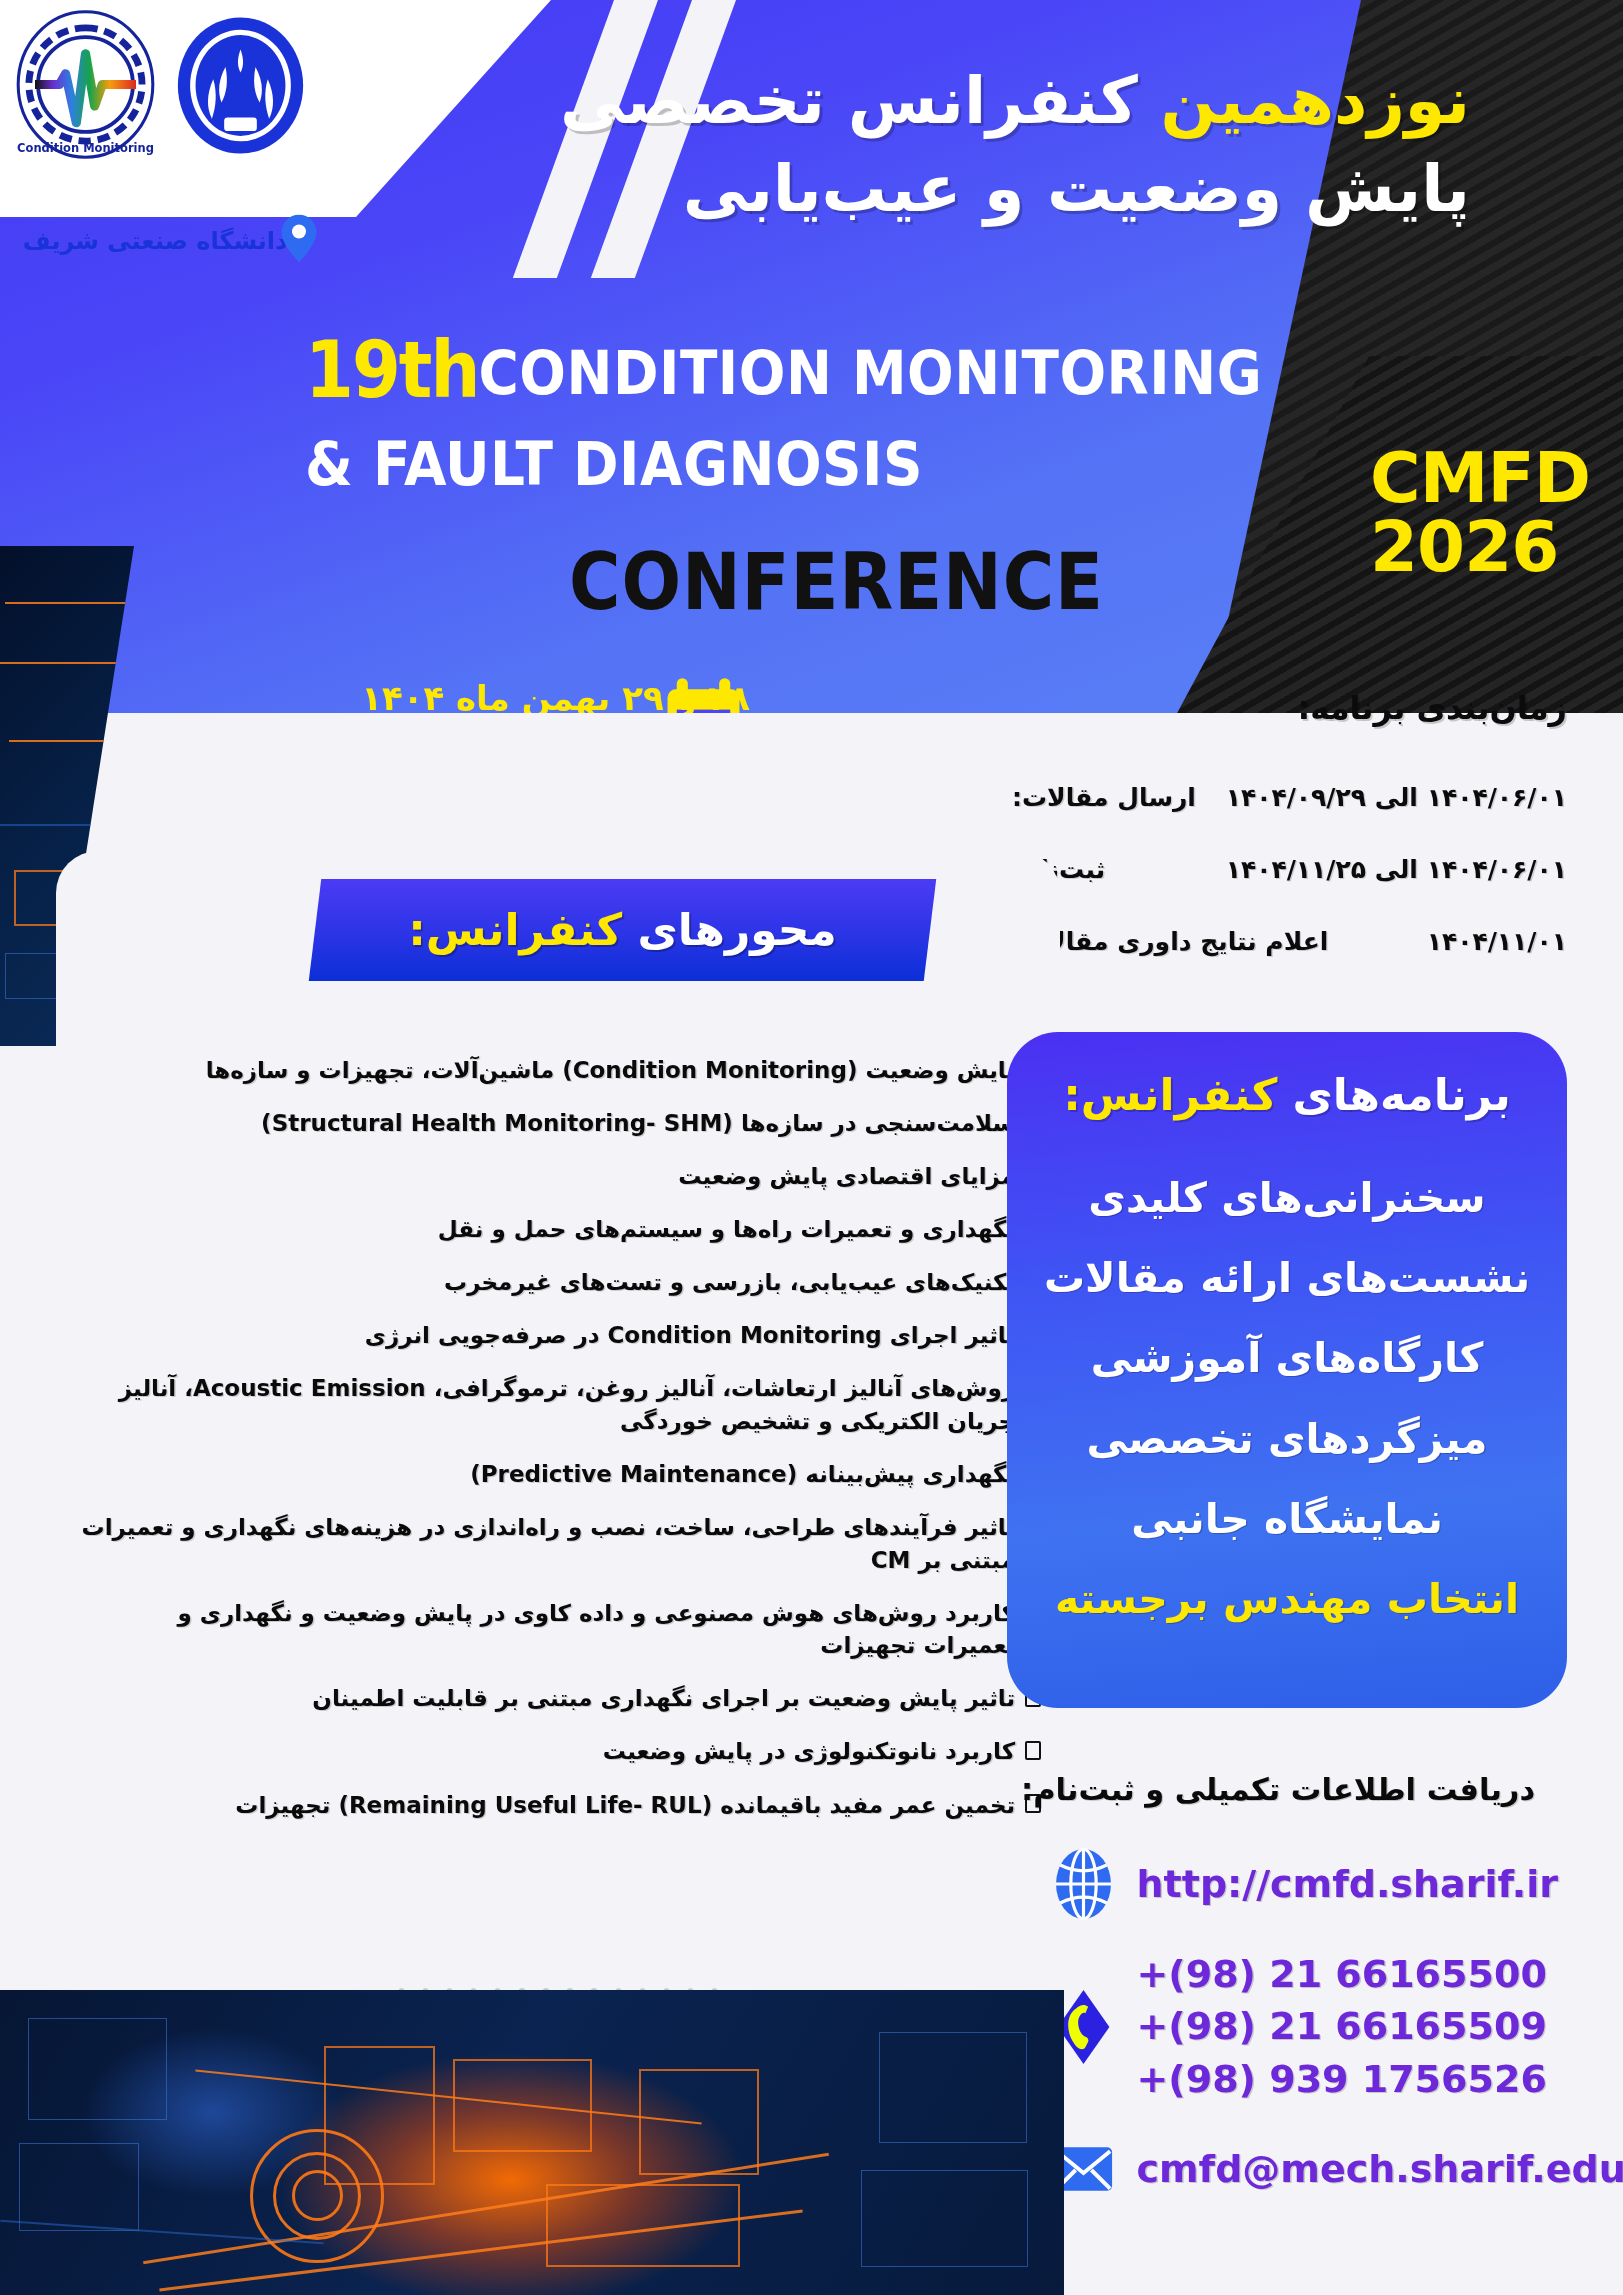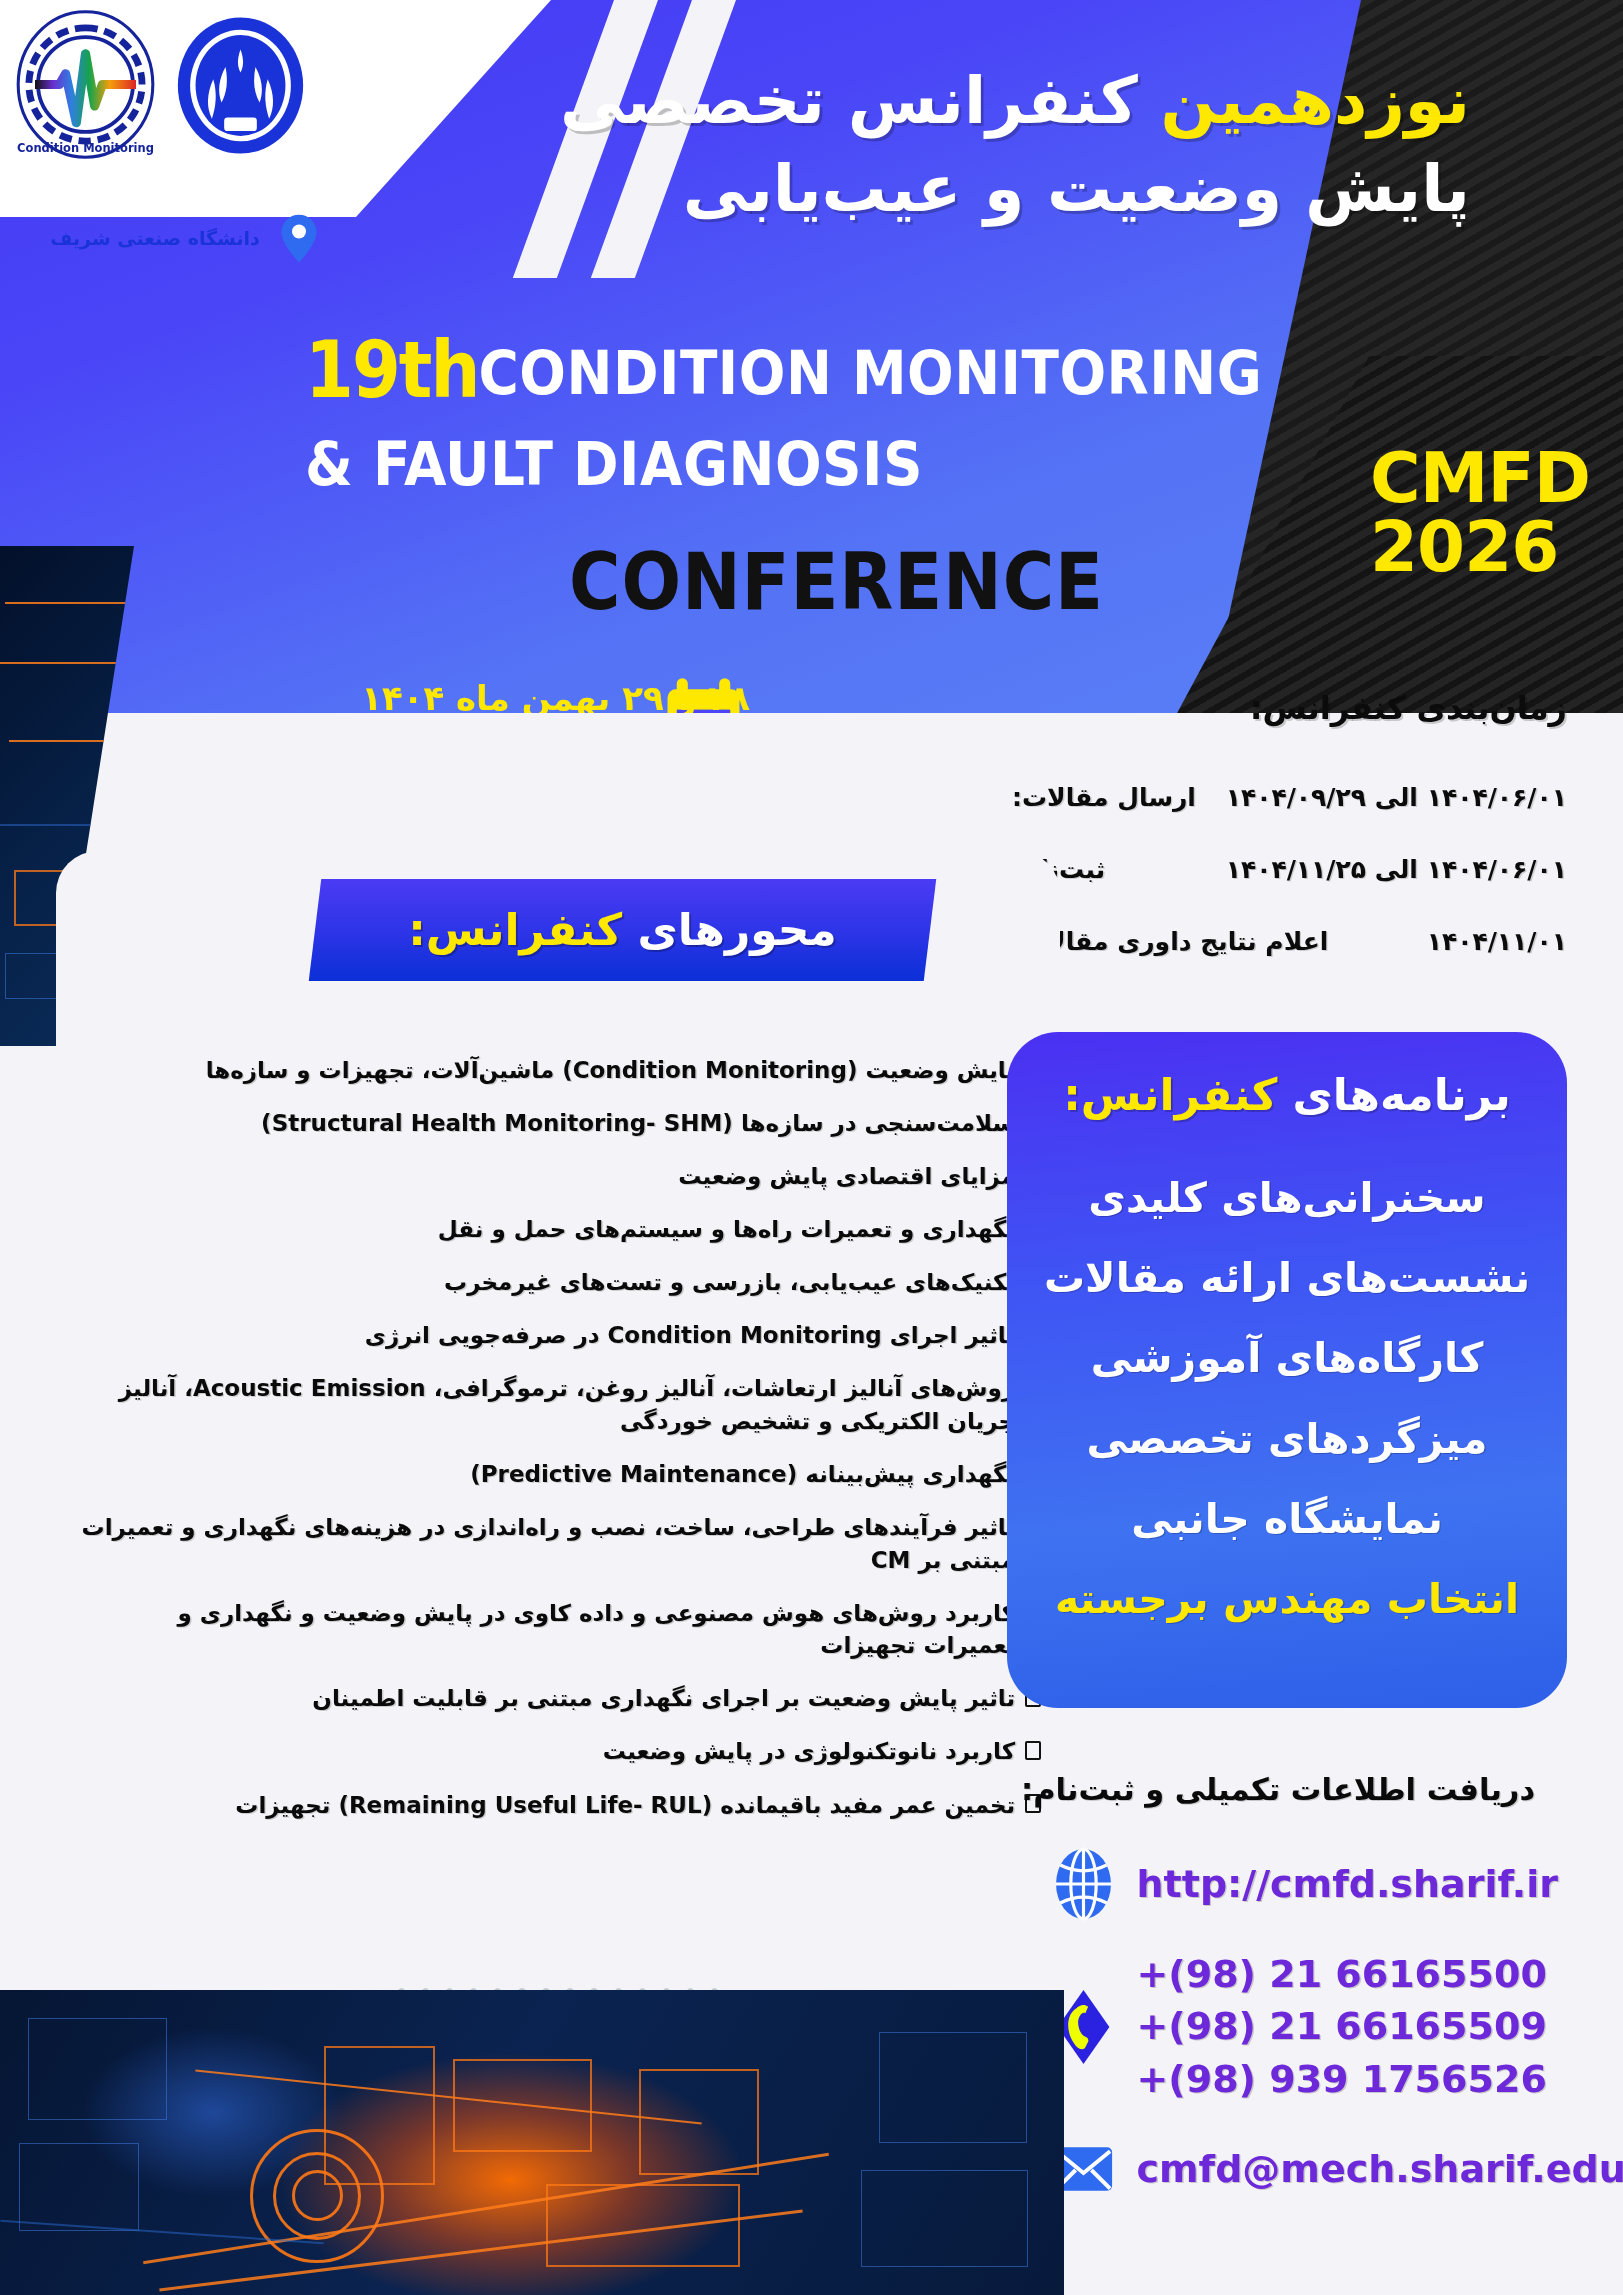--- a/index.html
+++ b/index.html
@@ -42,21 +42,21 @@
     position:absolute; left:0; top:0; width:551px; height:278px;
     background:#ffffff;
     clip-path: polygon(0 0, 551px 0, 356px 217px, 0 217px);
   }
   .logo-area { position:absolute; left:0; top:0; width:463px; height:296px; }
 
   .logo-cmc { position:absolute; left:9.3px; top:8.3px; width:153px; height:153px; }
   .logo-sharif { position:absolute; left:171px; top:14px; width:139px; height:143px; }
   .univ-name {
     position:absolute; left:11.6px; top:227px; width:287px;
-    text-align:center; color:#1a33d8; font-size:19px; font-weight:bold;
+    text-align:center; color:#1a33d8; font-size:24px; font-weight:bold;
     direction:rtl;
   }
   .pin-icon { position:absolute; left:278px; top:213px; width:42px; height:51px; }
 
   
   .black-panel {
     position:absolute; left:1208px; top:0; width:416px; height:713px;
     background:
       repeating-linear-gradient(150deg, #1a1a1a 0 6.5px, #262626 6.5px 14px);
     clip-path: polygon(153px 0, 416px 0, 416px 713px, 0 713px);
@@ -343,21 +343,21 @@
   <div class="tech-left">
     <div class="bi-line" style="left:4.6px;top:56px;width:139px;height:2.3px;"></div>
     <div class="bi-line" style="left:0px;top:116px;width:120px;height:2.3px;"></div>
     <div class="bi-line" style="left:9.3px;top:194px;width:106px;height:1.9px;"></div>
     <div class="bi-line2" style="left:0px;top:278px;width:93px;height:1.9px;"></div>
     <div class="bi-rect" style="left:14px;top:324px;width:74px;height:56px;"></div>
     <div class="bi-rect-b" style="left:4.6px;top:407px;width:60px;height:46px;"></div>
   </div>
 
   <div class="schedule">
-    <h2>زمان‌بندی کنفرانس:</h2>
+    <h2>زمان‌بندی برنامه:</h2>
     <div class="sched-row">
       <span class="val">۱۴۰۴/۰۶/۰۱ الی ۱۴۰۴/۰۹/۲۹</span>
       <span class="lbl">ارسال مقالات:</span>
     </div>
     <div class="sched-row">
       <span class="val">۱۴۰۴/۰۶/۰۱ الی ۱۴۰۴/۱۱/۲۵</span>
       <span class="lbl">ثبت‌نام:</span>
     </div>
     <div class="sched-row">
       <span class="val">۱۴۰۴/۱۱/۰۱</span>

